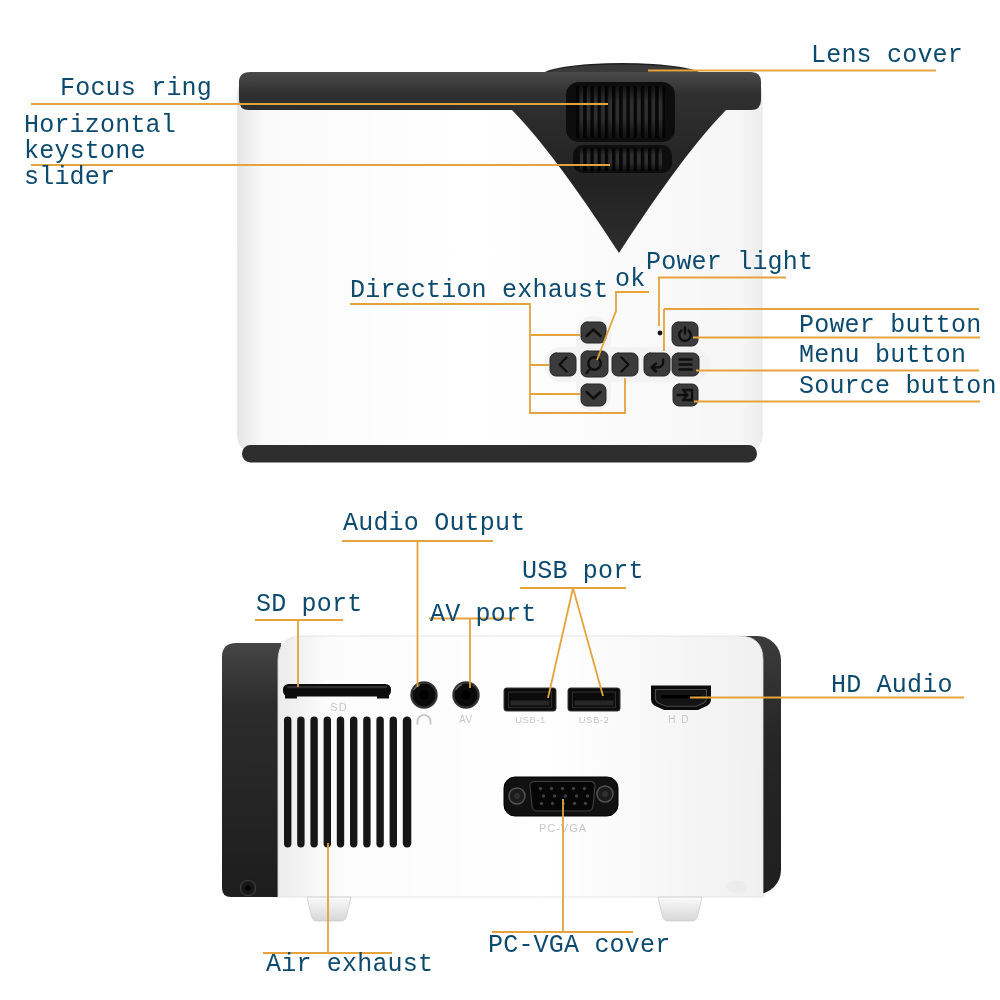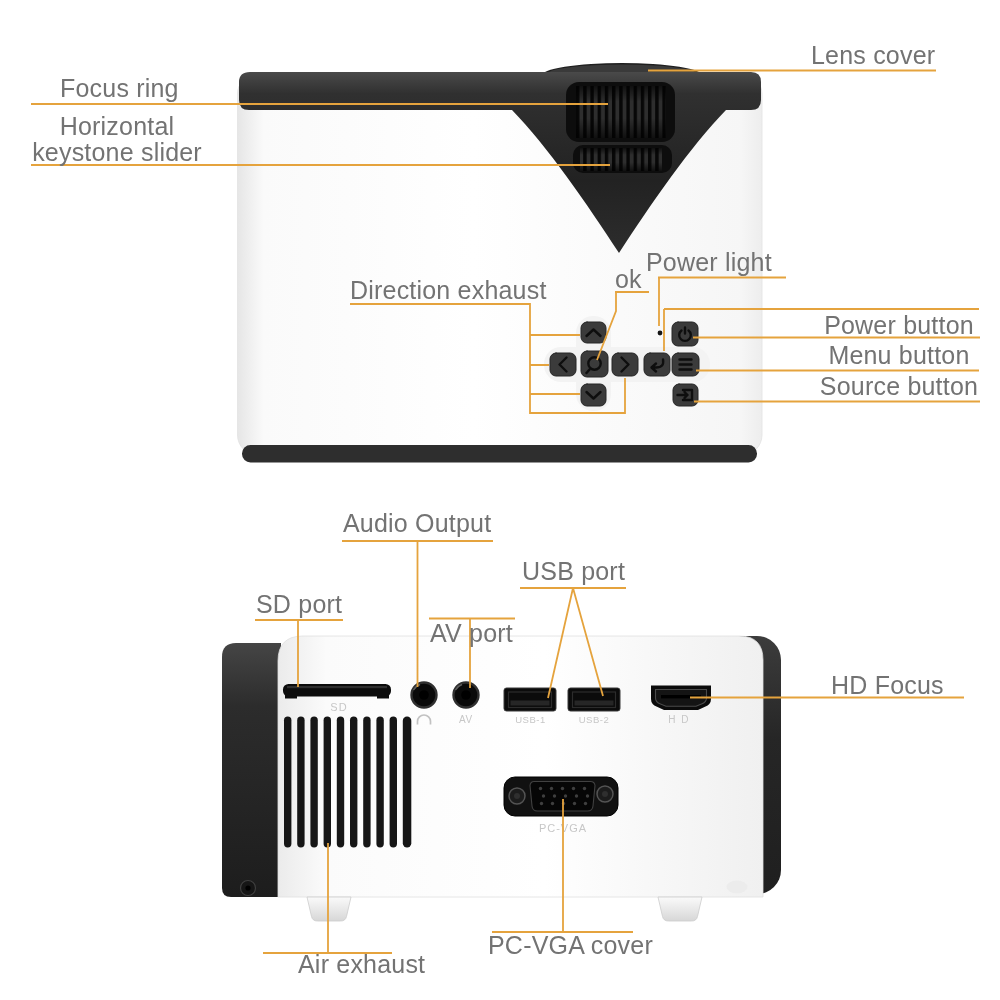--- a/index.html
+++ b/index.html
@@ -2,24 +2,24 @@
 <html><head>
 <meta charset="utf-8">
 <style>
   html,body{margin:0;padding:0;background:#ffffff;}
   #stage{
     position:relative;width:1000px;height:1000px;background:#ffffff;overflow:hidden;
     font-family:"Liberation Sans", sans-serif;
   }
   #drawing{position:absolute;left:0;top:0;}
   .lbl{
-    position:absolute;font-size:25px;line-height:27px;color:#737373;
-    white-space:nowrap;letter-spacing:0.2px;
+    position:absolute;font-size:25px;line-height:27px;color:#0c4a6e;
+    white-space:nowrap;letter-spacing:0.2px;font-family:Liberation Mono, monospace;
   }
-  .lbl.center{text-align:center;}
+  .lbl.center{text-align:left;}
   .lbl.wrap{white-space:normal;}
   .svg-marking{fill:#c7c7c7;font-family:"Liberation Sans",sans-serif;}
 </style>
 </head>
 <body>
 
 <div id="stage">
 
   <svg id="drawing" width="1000" height="1000" viewBox="0 0 1000 1000">
     <defs>
@@ -265,18 +265,18 @@
   <div class="lbl" style="left:350px;top:277px;">Direction exhaust</div>
   <div class="lbl" style="left:615px;top:266px;">ok</div>
   <div class="lbl" style="left:646px;top:249px;">Power light</div>
   <div class="lbl center" style="left:799px;top:342px;width:200px;">Menu button</div>
   <div class="lbl center" style="left:799px;top:312px;width:200px;">Power button</div>
   <div class="lbl center" style="left:799px;top:373px;width:200px;">Source button</div>
 
   <div class="lbl" style="left:343px;top:510px;">Audio Output</div>
   <div class="lbl" style="left:522px;top:558px;">USB port</div>
   <div class="lbl" style="left:256px;top:591px;text-align:right;">SD port</div>
-  <div class="lbl" style="left:430px;top:620px;">AV port</div>
-  <div class="lbl" style="left:831px;top:672px;">HD Focus</div>
+  <div class="lbl" style="left:430px;top:601px;">AV port</div>
+  <div class="lbl" style="left:831px;top:672px;">HD Audio</div>
   <div class="lbl" style="left:488px;top:932px;">PC-VGA cover</div>
-  <div class="lbl" style="left:266px;top:951px;margin-left:32px;">Air exhaust</div>
+  <div class="lbl" style="left:266px;top:951px;">Air exhaust</div>
 
 </div>
 
 </body></html>

